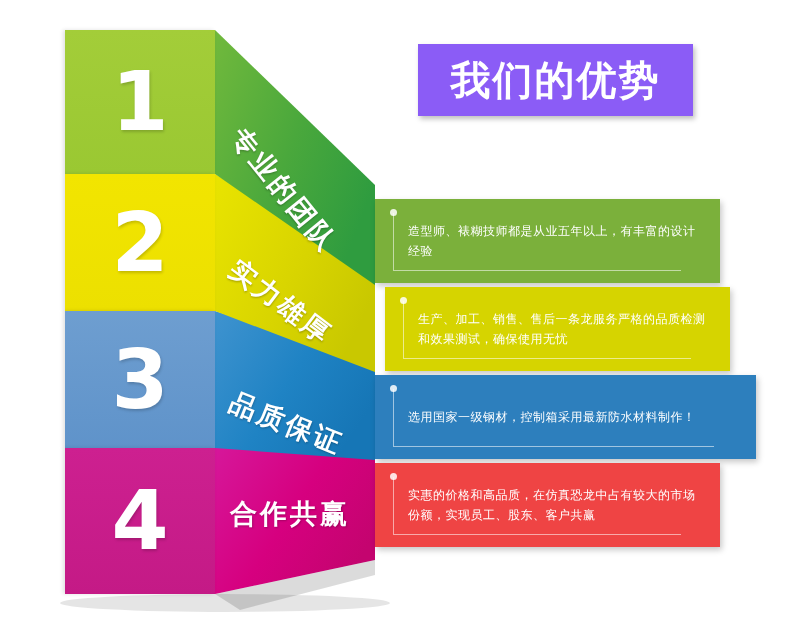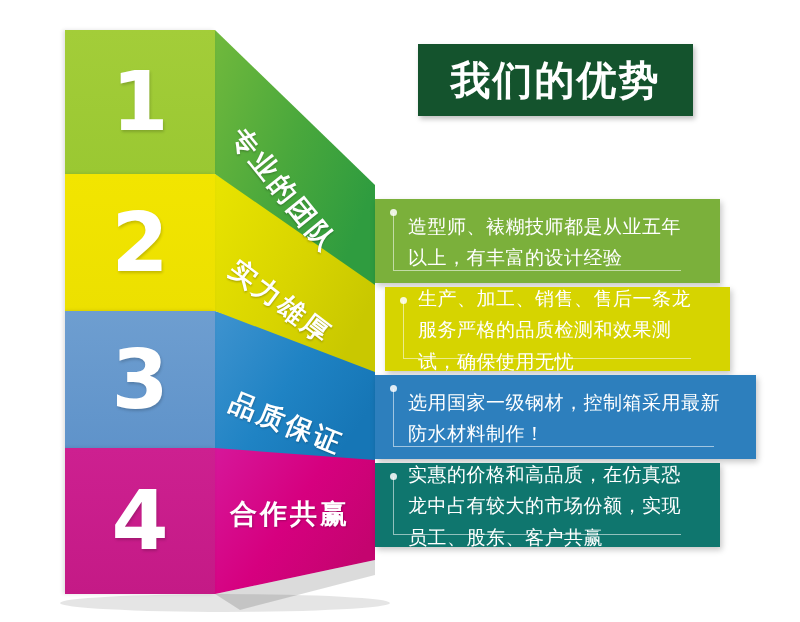--- a/index.html
+++ b/index.html
@@ -7,21 +7,21 @@
     width:800px;height:622px;
     background:#ffffff;
     font-family:"DejaVu Sans","Liberation Sans",sans-serif;
     overflow:hidden;
   }
   #stage{position:relative;width:800px;height:622px;background:#fff;}
 
   
   #title-banner{
     position:absolute;left:418px;top:44px;width:275px;height:72px;
-    background:#14532d;
+    background:#8b5cf6;
     box-shadow:2px 3px 5px rgba(0,0,0,.25);
     display:flex;align-items:center;justify-content:center;
   }
   #title-banner .t{
     color:#ffffff;font-size:40px;font-weight:bold;letter-spacing:2px;
     line-height:1;white-space:nowrap;
   }
 
   
   .numblock{
@@ -66,27 +66,27 @@
   }
   .panel .inner:after{
     content:"";position:absolute;left:0;bottom:0;width:92%;height:1px;
     background:rgba(255,255,255,.55);
   }
   .panel .dot{
     position:absolute;left:-4px;top:-4px;width:7px;height:7px;
     border-radius:50%;background:rgba(255,255,255,.85);
   }
   .panel .txt{
-    color:#ffffff;font-size:19px;line-height:1.65;
+    color:#ffffff;font-size:12px;line-height:1.65;
     padding-left:14px;padding-right:8px;letter-spacing:.5px;font-family:Liberation Serif, serif;
   }
   #p1{top:199px;height:84px;background:#7bb03b;}
   #p2{top:287px;height:84px;background:#d6d400;margin-left:10px;}
   #p3{top:375px;height:84px;background:#2d7fbd;padding-left:36px;}
-  #p4{top:463px;height:84px;background:#0f766e;}
+  #p4{top:463px;height:84px;background:#ef4444;}
 </style>
 </head>
 <body>
 
 <div id="stage">
 
   <div id="title-banner">
     <span class="t">我们的优势</span>
   </div>
 

